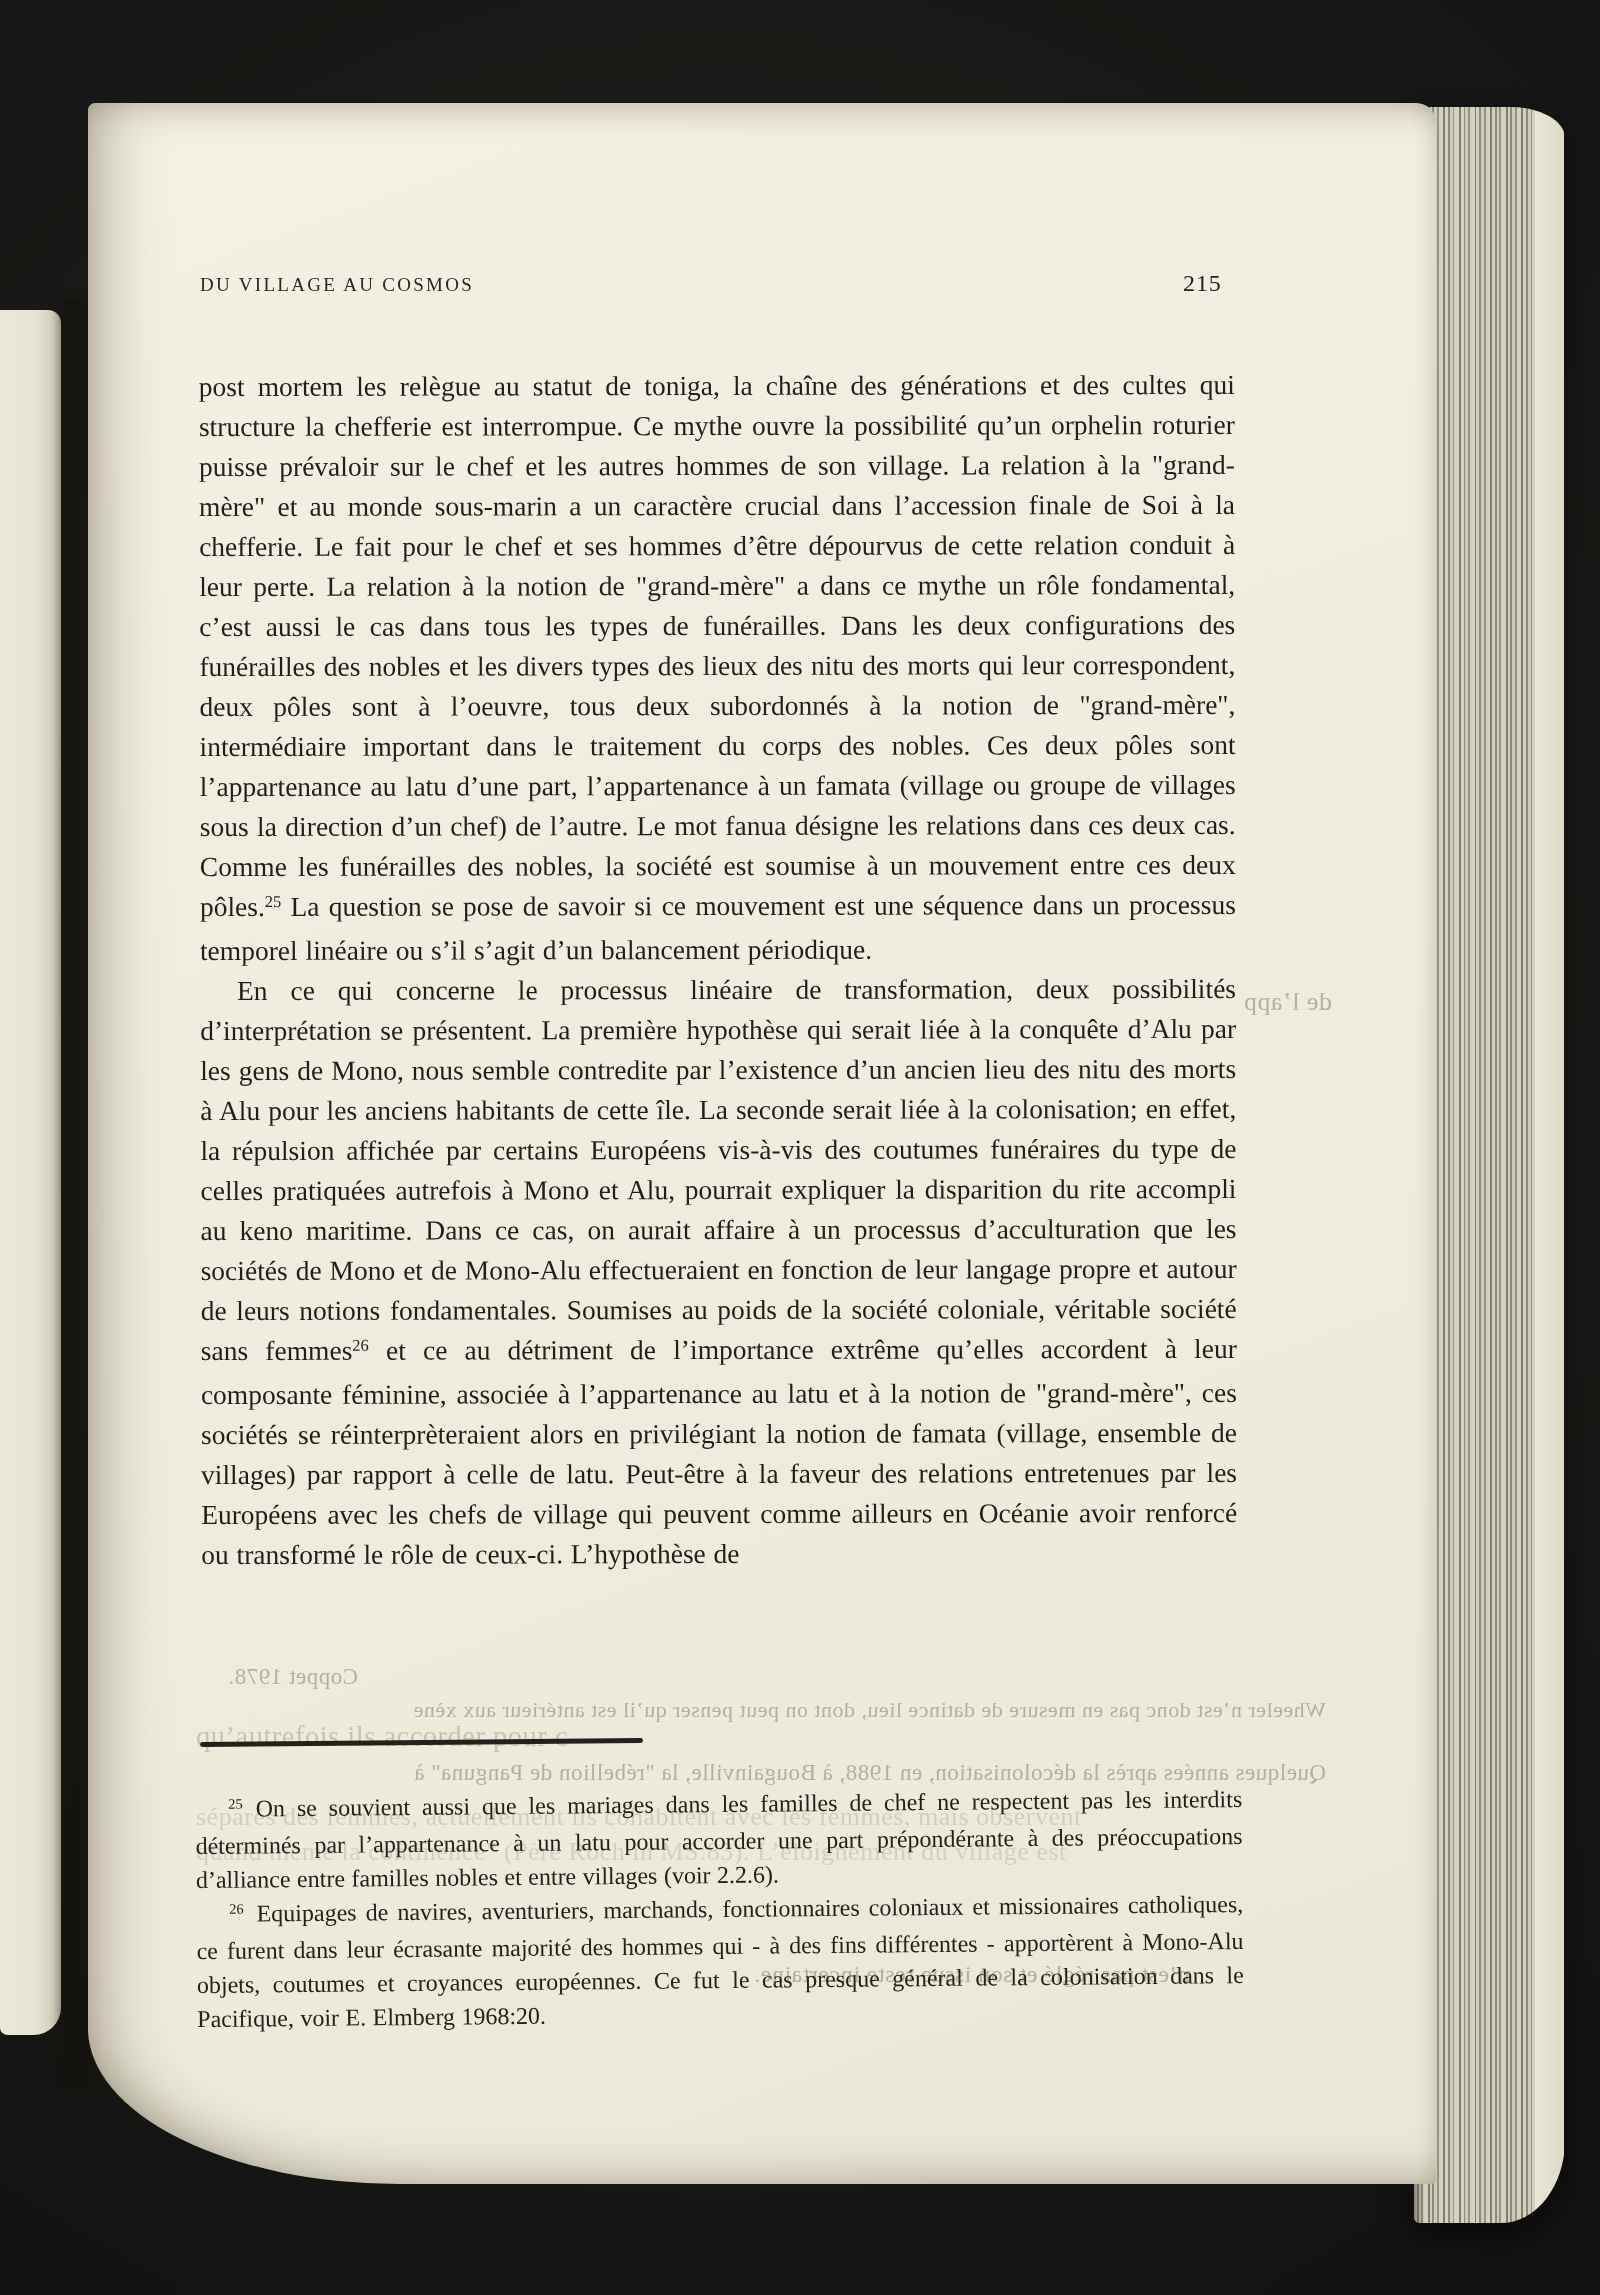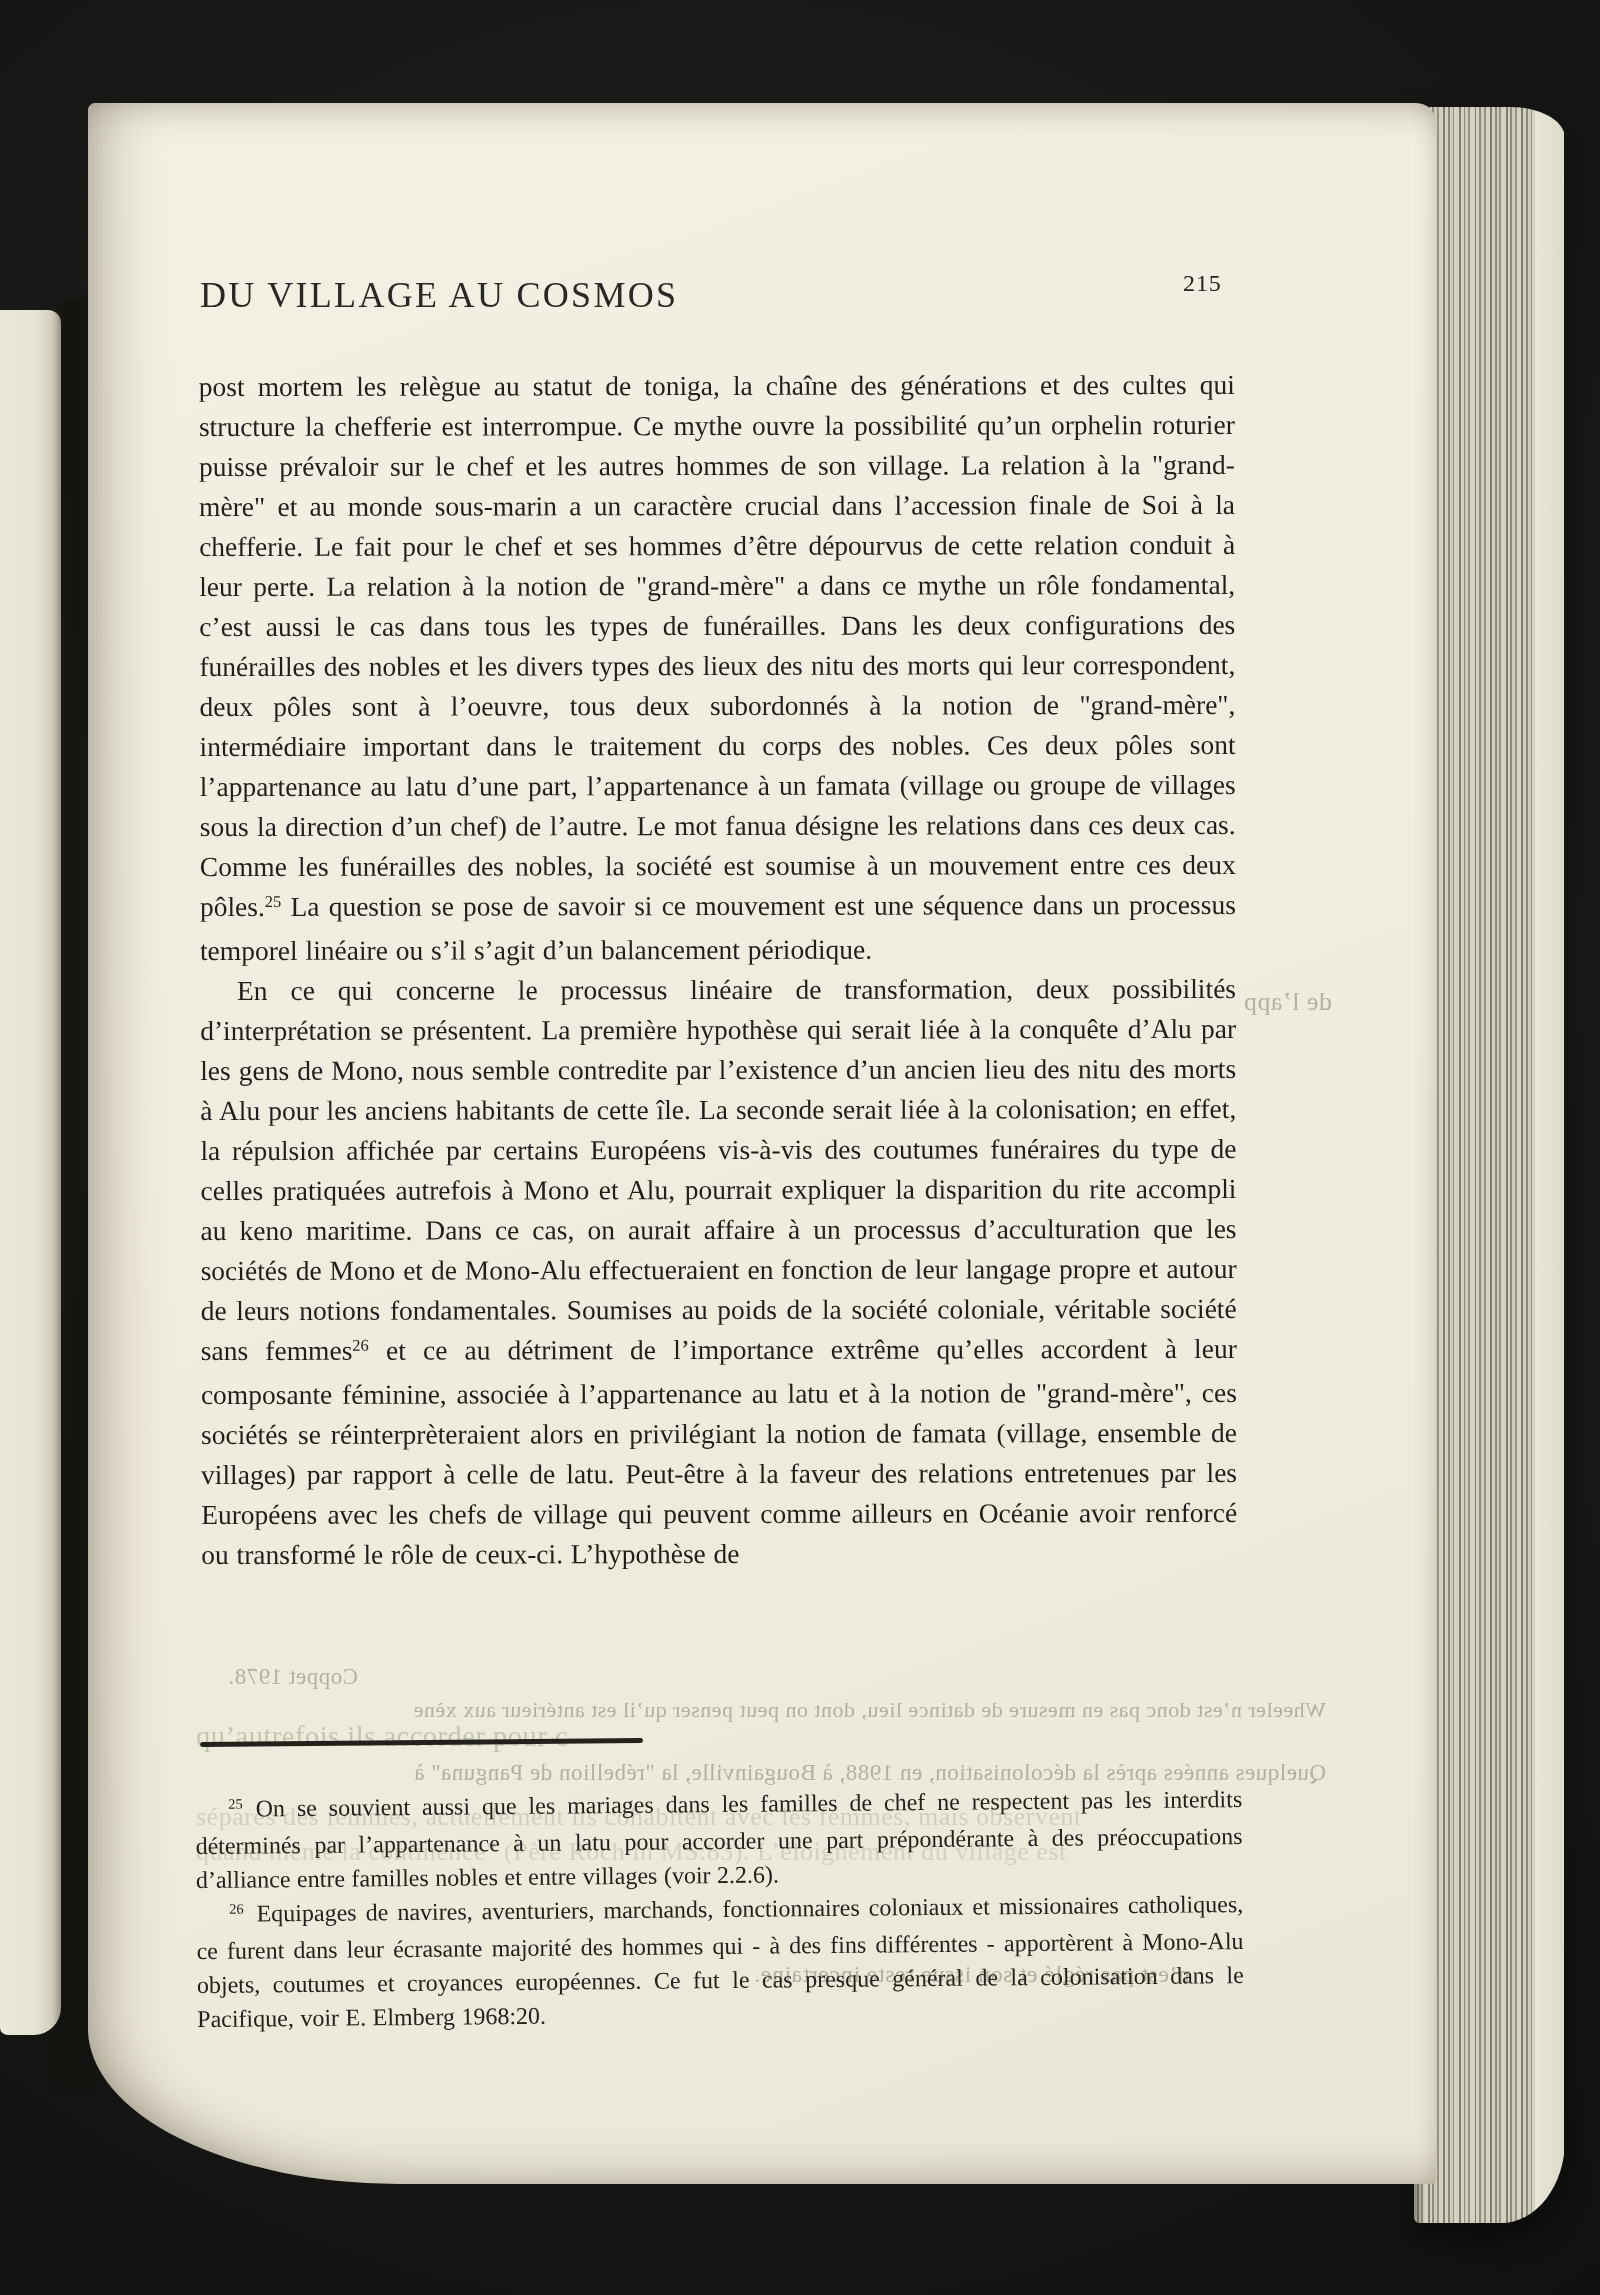--- a/index.html
+++ b/index.html
@@ -40,21 +40,21 @@
     border-radius:7.3px 20px 5.5px 0;
     border-bottom-left-radius:312px 156px;
     box-shadow:
       inset 42px 0 64px -31px rgba(70,60,35,.40),
       inset 0 24px 37px -26px rgba(70,60,35,.30),
       inset 0 -33px 55px -39px rgba(70,60,35,.36),
       inset -14.7px 0 26px -20px rgba(70,60,35,.22);
   }
   .running-title{
     position:absolute;left:112px;top:171px;
-    font-size:36px;letter-spacing:2.3px;color:#2a2823;white-space:nowrap;
+    font-size:19px;letter-spacing:2.3px;color:#2a2823;white-space:nowrap;
   }
   .page-number{
     position:absolute;left:1095px;top:167px;
     font-size:24px;color:#24221d;letter-spacing:0.9px;
   }
   .body-text{
     position:absolute;left:112px;top:263px;width:1036px;
     font-size:27.5px;line-height:40px;color:#211f1a;
     text-align:justify;word-spacing:0.9px;
     transform:rotate(-0.12deg);

